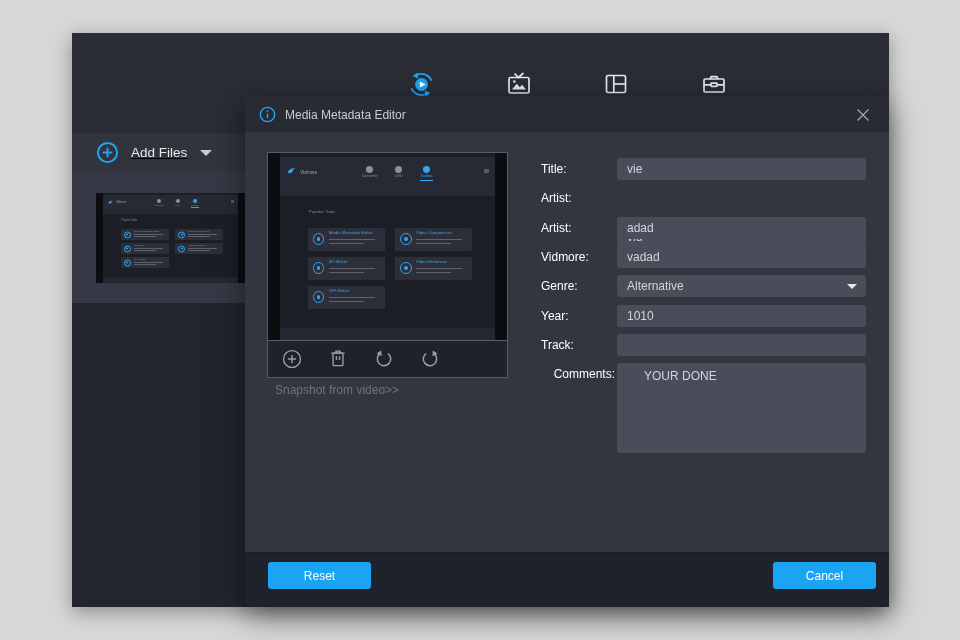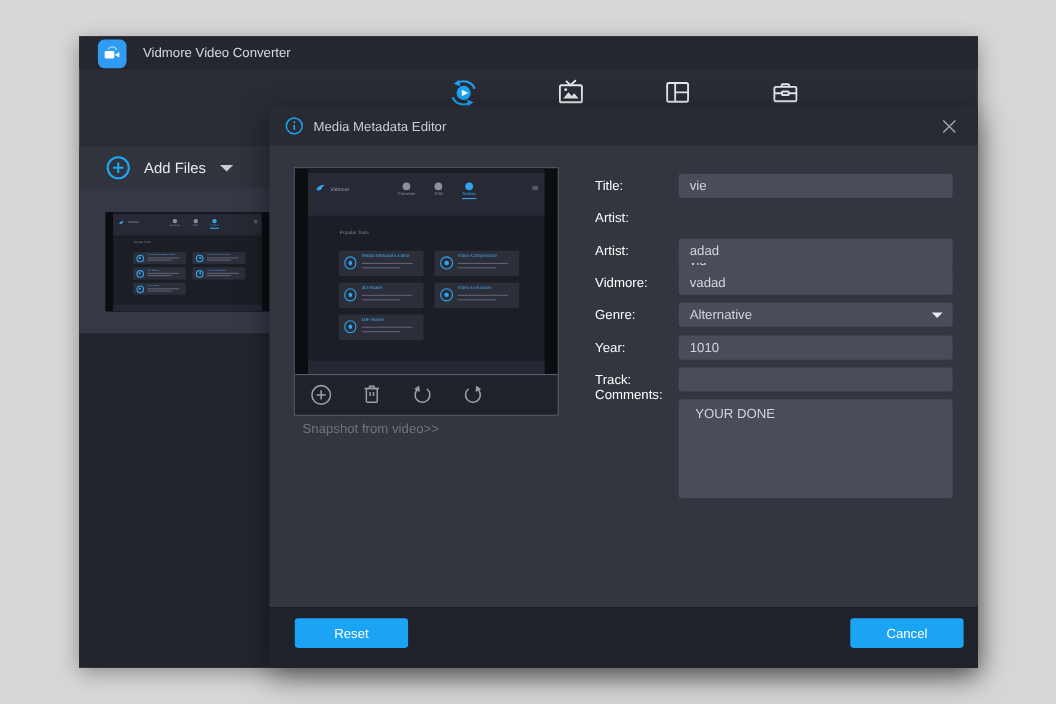--- a/index.html
+++ b/index.html
@@ -30,21 +30,21 @@
   #tab-converter{left:334px}
   #tab-mv{left:432px}
   #tab-collage{left:529px}
   #tab-toolbox{left:627px}
 
   
   .add-files-strip{
     position:absolute;left:0;top:100px;width:100%;height:38px;background:#31333d;
     display:flex;align-items:center;
   }
-  .add-files-btn{display:flex;align-items:center;margin-left:24px;cursor:pointer;}
+  .add-files-btn{display:flex;align-items:center;margin-left:24px;cursor:pointer;text-decoration:underline;}
   .add-files-label{margin-left:12px;font-size:13.5px;color:#e8e9ec;}
   .caret-down{
     width:0;height:0;margin-left:13px;margin-top:2px;
     border-left:6px solid transparent;border-right:6px solid transparent;
     border-top:6.5px solid #c9ccd3;
   }
   .file-list{position:absolute;left:0;top:138px;width:100%;height:436px;background:#23252d;}
   .file-row{position:absolute;left:0;top:0;width:100%;height:132px;background:#363845;}
   .video-thumb{
     position:absolute;left:24px;top:22px;width:149px;height:90px;background:#0c0d11;cursor:pointer;
@@ -75,21 +75,21 @@
   .snapshot-link{position:absolute;left:30px;top:286px;font-size:12px;color:#70737e;cursor:pointer;}
 
   
   .form-row-label{position:absolute;left:296px;width:74px;font-size:12px;color:#ffffff;line-height:22px;}
   .form-control{position:absolute;left:372px;width:249px;height:22px;}
   .form-control input,.form-control textarea{
     width:100%;height:100%;box-sizing:border-box;background:#4a4d59;border:none;outline:none;
     border-radius:3px;color:#d3d4da;font-size:12px;padding:0 10px;
     font-family:"Liberation Sans", sans-serif;resize:none;
   }
-  .form-control textarea{padding:6px 15px;line-height:1.3;}
+  .form-control textarea{padding:6px 27px;line-height:1.3;}
   .select-box{
     width:100%;height:100%;box-sizing:border-box;background:#4a4d59;border-radius:3px;
     color:#d3d4da;font-size:12px;padding:0 10px;line-height:22px;position:relative;cursor:pointer;
   }
   .select-caret{
     position:absolute;right:9px;top:9px;width:0;height:0;
     border-left:5.5px solid transparent;border-right:5.5px solid transparent;
     border-top:5.5px solid #e9eaee;
   }
 
@@ -136,30 +136,20 @@
     white-space:nowrap;max-width:69%;overflow:hidden;
   }
   .mu-bar{position:absolute;left:27%;height:.35em;background:#70737e;opacity:.75;}
   .mu-footer{position:absolute;left:0;width:100%;bottom:0;height:6.5%;background:#252833;}
 </style>
 </head>
 <body>
 
 <div class="app-window">
 
-  <div class="titlebar">
-    <div class="app-logo">
-      <svg width="18" height="18" viewBox="0 0 24 24">
-        <path d="M4.5 8.5 h8.5 a1.6 1.6 0 0 1 1.6 1.6 v5.8 a1.6 1.6 0 0 1 -1.6 1.6 H4.5 A1.6 1.6 0 0 1 2.9 15.9 v-5.8 A1.6 1.6 0 0 1 4.5 8.5 Z" fill="#ffffff"></path>
-        <path d="M15.4 12.9 l5.2-3.1 v6.6 l-5.2-3.1" fill="#ffffff"></path>
-        <path d="M7.2 6.2 A5.6 5.6 0 0 1 17.4 7.4" stroke="#a8d9ff" stroke-width="1.6" fill="none"></path>
-      </svg>
-    </div>
-    <span class="app-title">Vidmore Video Converter</span>
-  </div>
 
   <div class="nav-tab" id="tab-converter">
     <svg width="27" height="27" viewBox="0 0 26 26">
       <path d="M22.6 9.4 A10.2 10.2 0 0 0 8.2 4.1" stroke="#1ba7f5" stroke-width="1.8" fill="none"></path>
       <polygon points="9.1,1.5 4.4,4.9 9.9,7.2" fill="#1ba7f5"></polygon>
       <path d="M3.4 16.6 A10.2 10.2 0 0 0 17.8 21.9" stroke="#1ba7f5" stroke-width="1.8" fill="none"></path>
       <polygon points="16.9,24.5 21.6,21.1 16.1,18.8" fill="#1ba7f5"></polygon>
       <circle cx="13" cy="13" r="6.2" fill="#1ba7f5"></circle>
       <polygon points="11.4,10.1 17,13 11.4,15.9" fill="#ffffff"></polygon>
     </svg>
@@ -383,21 +373,21 @@
       <div class="form-control" style="top: 149px;"><input value="vadad" style=""></div>
       <span class="form-row-label" style="top: 178px;">Genre:</span>
       <div class="form-control" style="top: 178px;">
         <div class="select-box">Alternative</div>
         <span class="select-caret"></span>
       </div>
       <span class="form-row-label" style="top: 208px;">Year:</span>
       <div class="form-control" style="top: 208px;"><input value="1010" style=""></div>
       <span class="form-row-label" style="top: 237px;">Track:</span>
       <div class="form-control" style="top: 237px;"><input style=""></div>
-      <span class="form-row-label" style="top: 251px;">Comments:</span>
+      <span class="form-row-label" style="top: 266px; text-align: right;">Comments:</span>
       <div class="form-control" style="top: 266px; height: 90px;"><textarea style="">YOUR DONE</textarea></div>
     </div>
 
   <div class="dialog-footer">
     <button class="btn" id="btn-reset">Reset</button>
     <button class="btn" id="btn-cancel">Cancel</button>
   </div>
 </div>
 
 </body></html>

